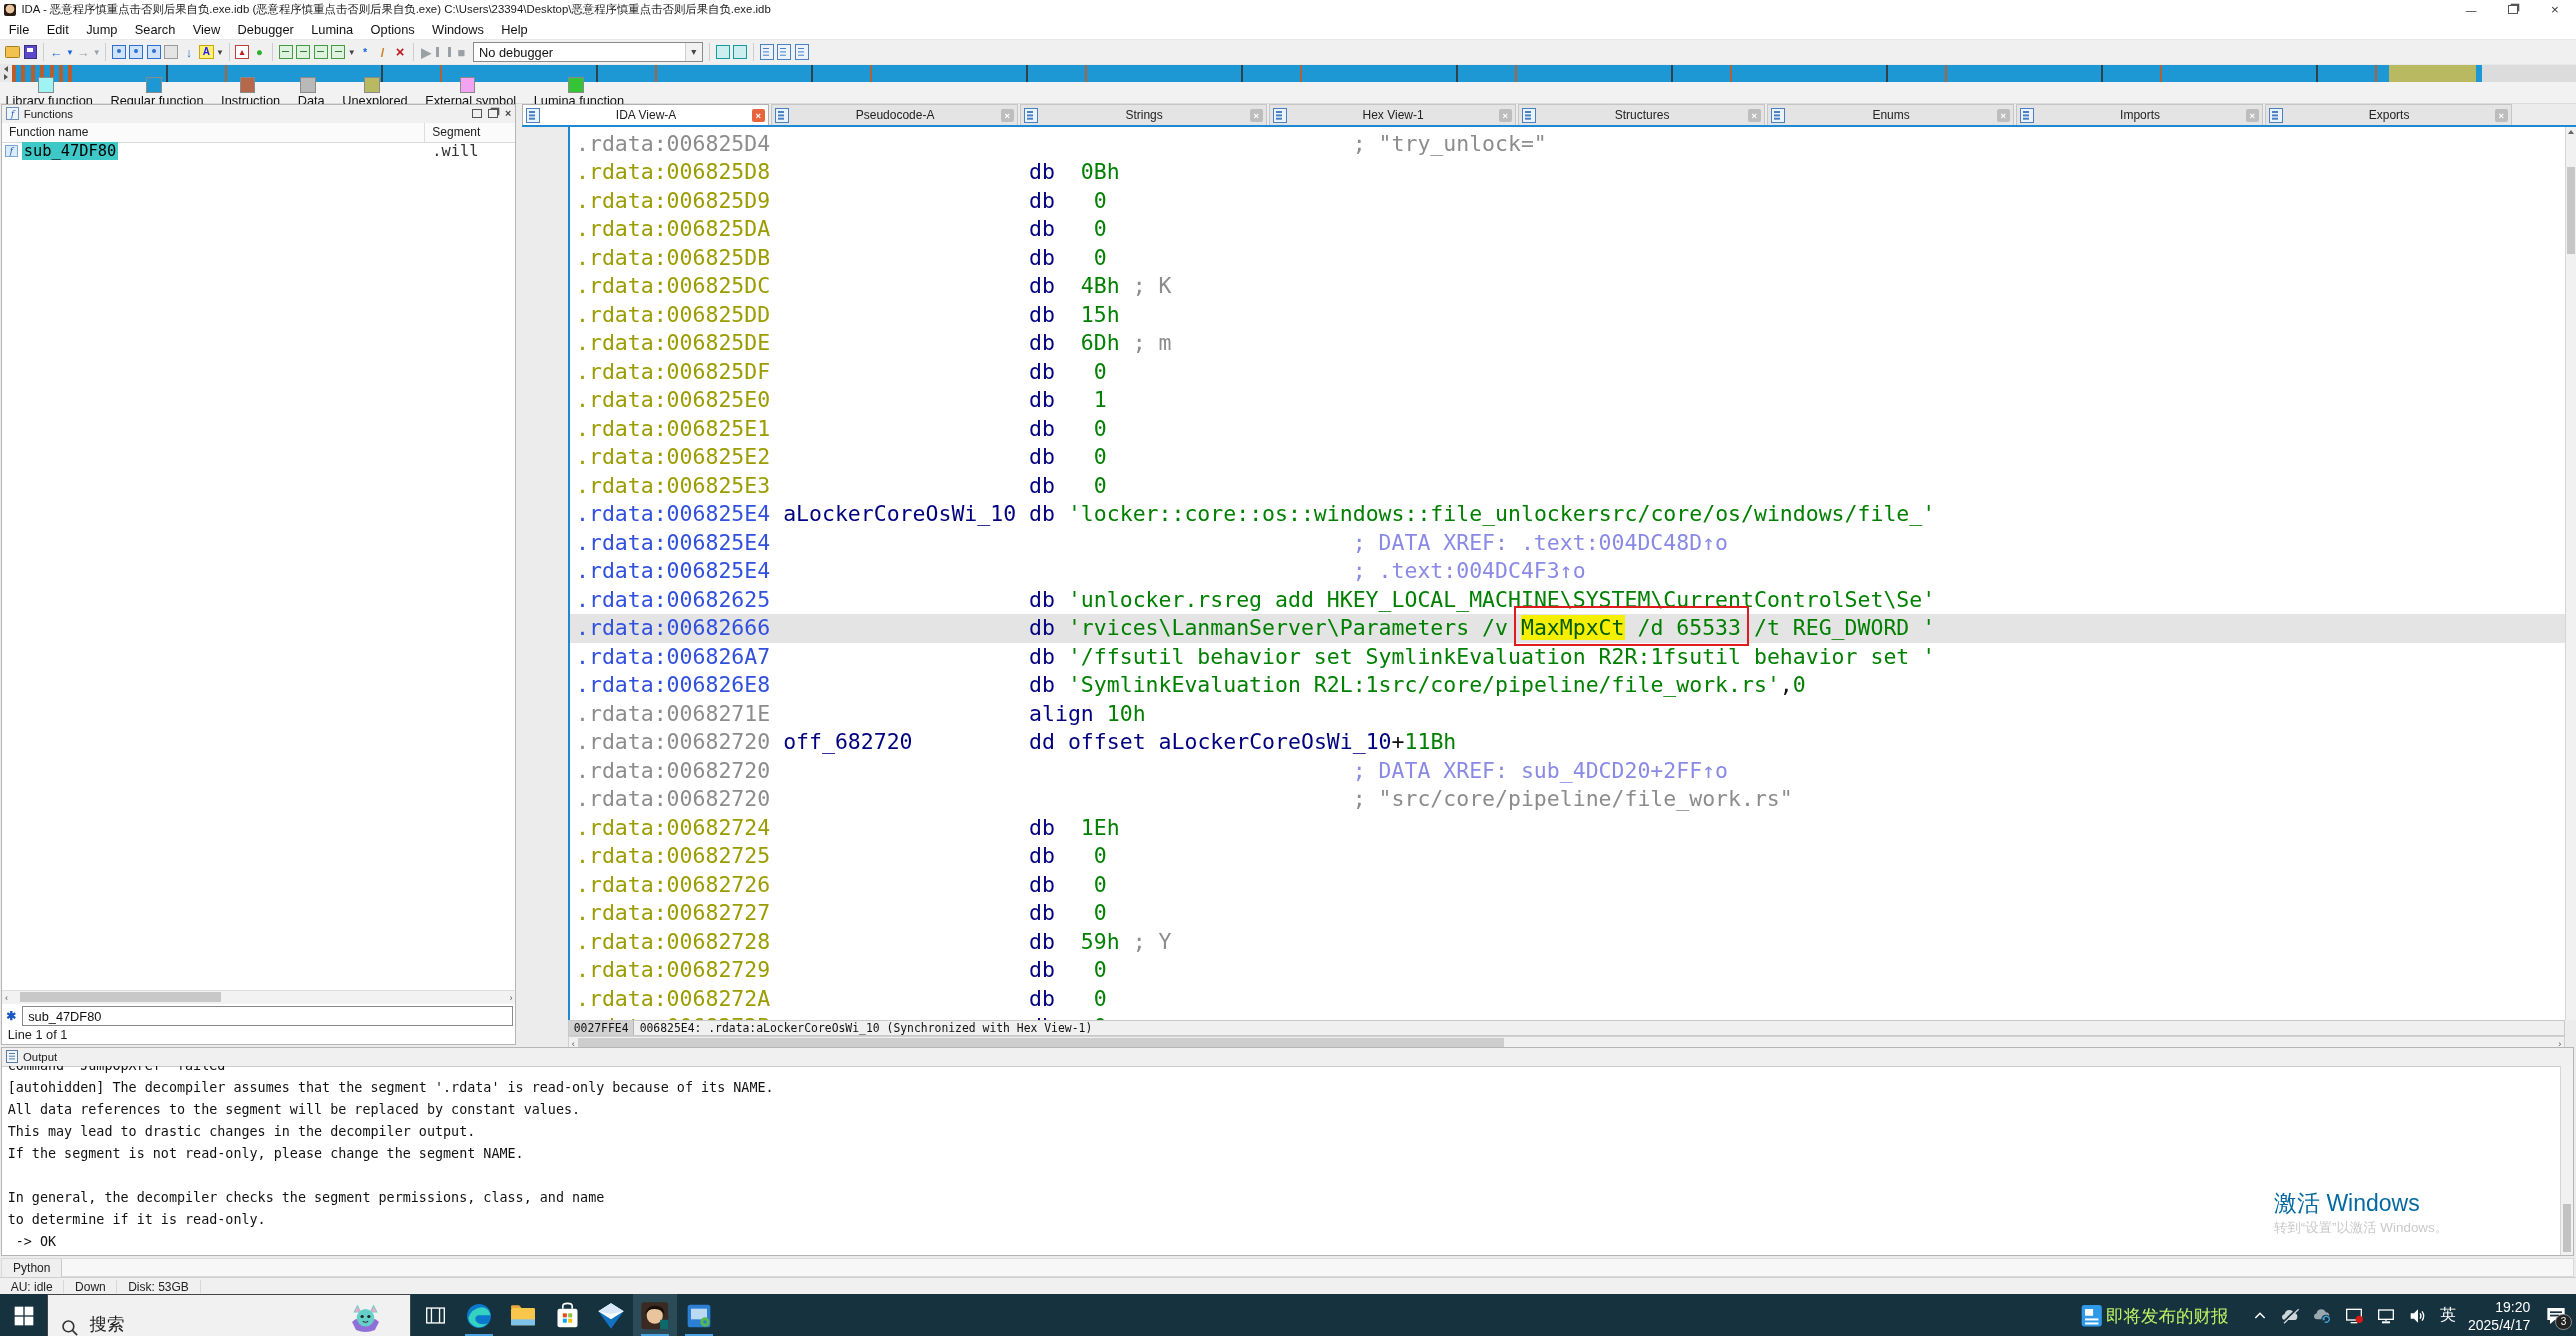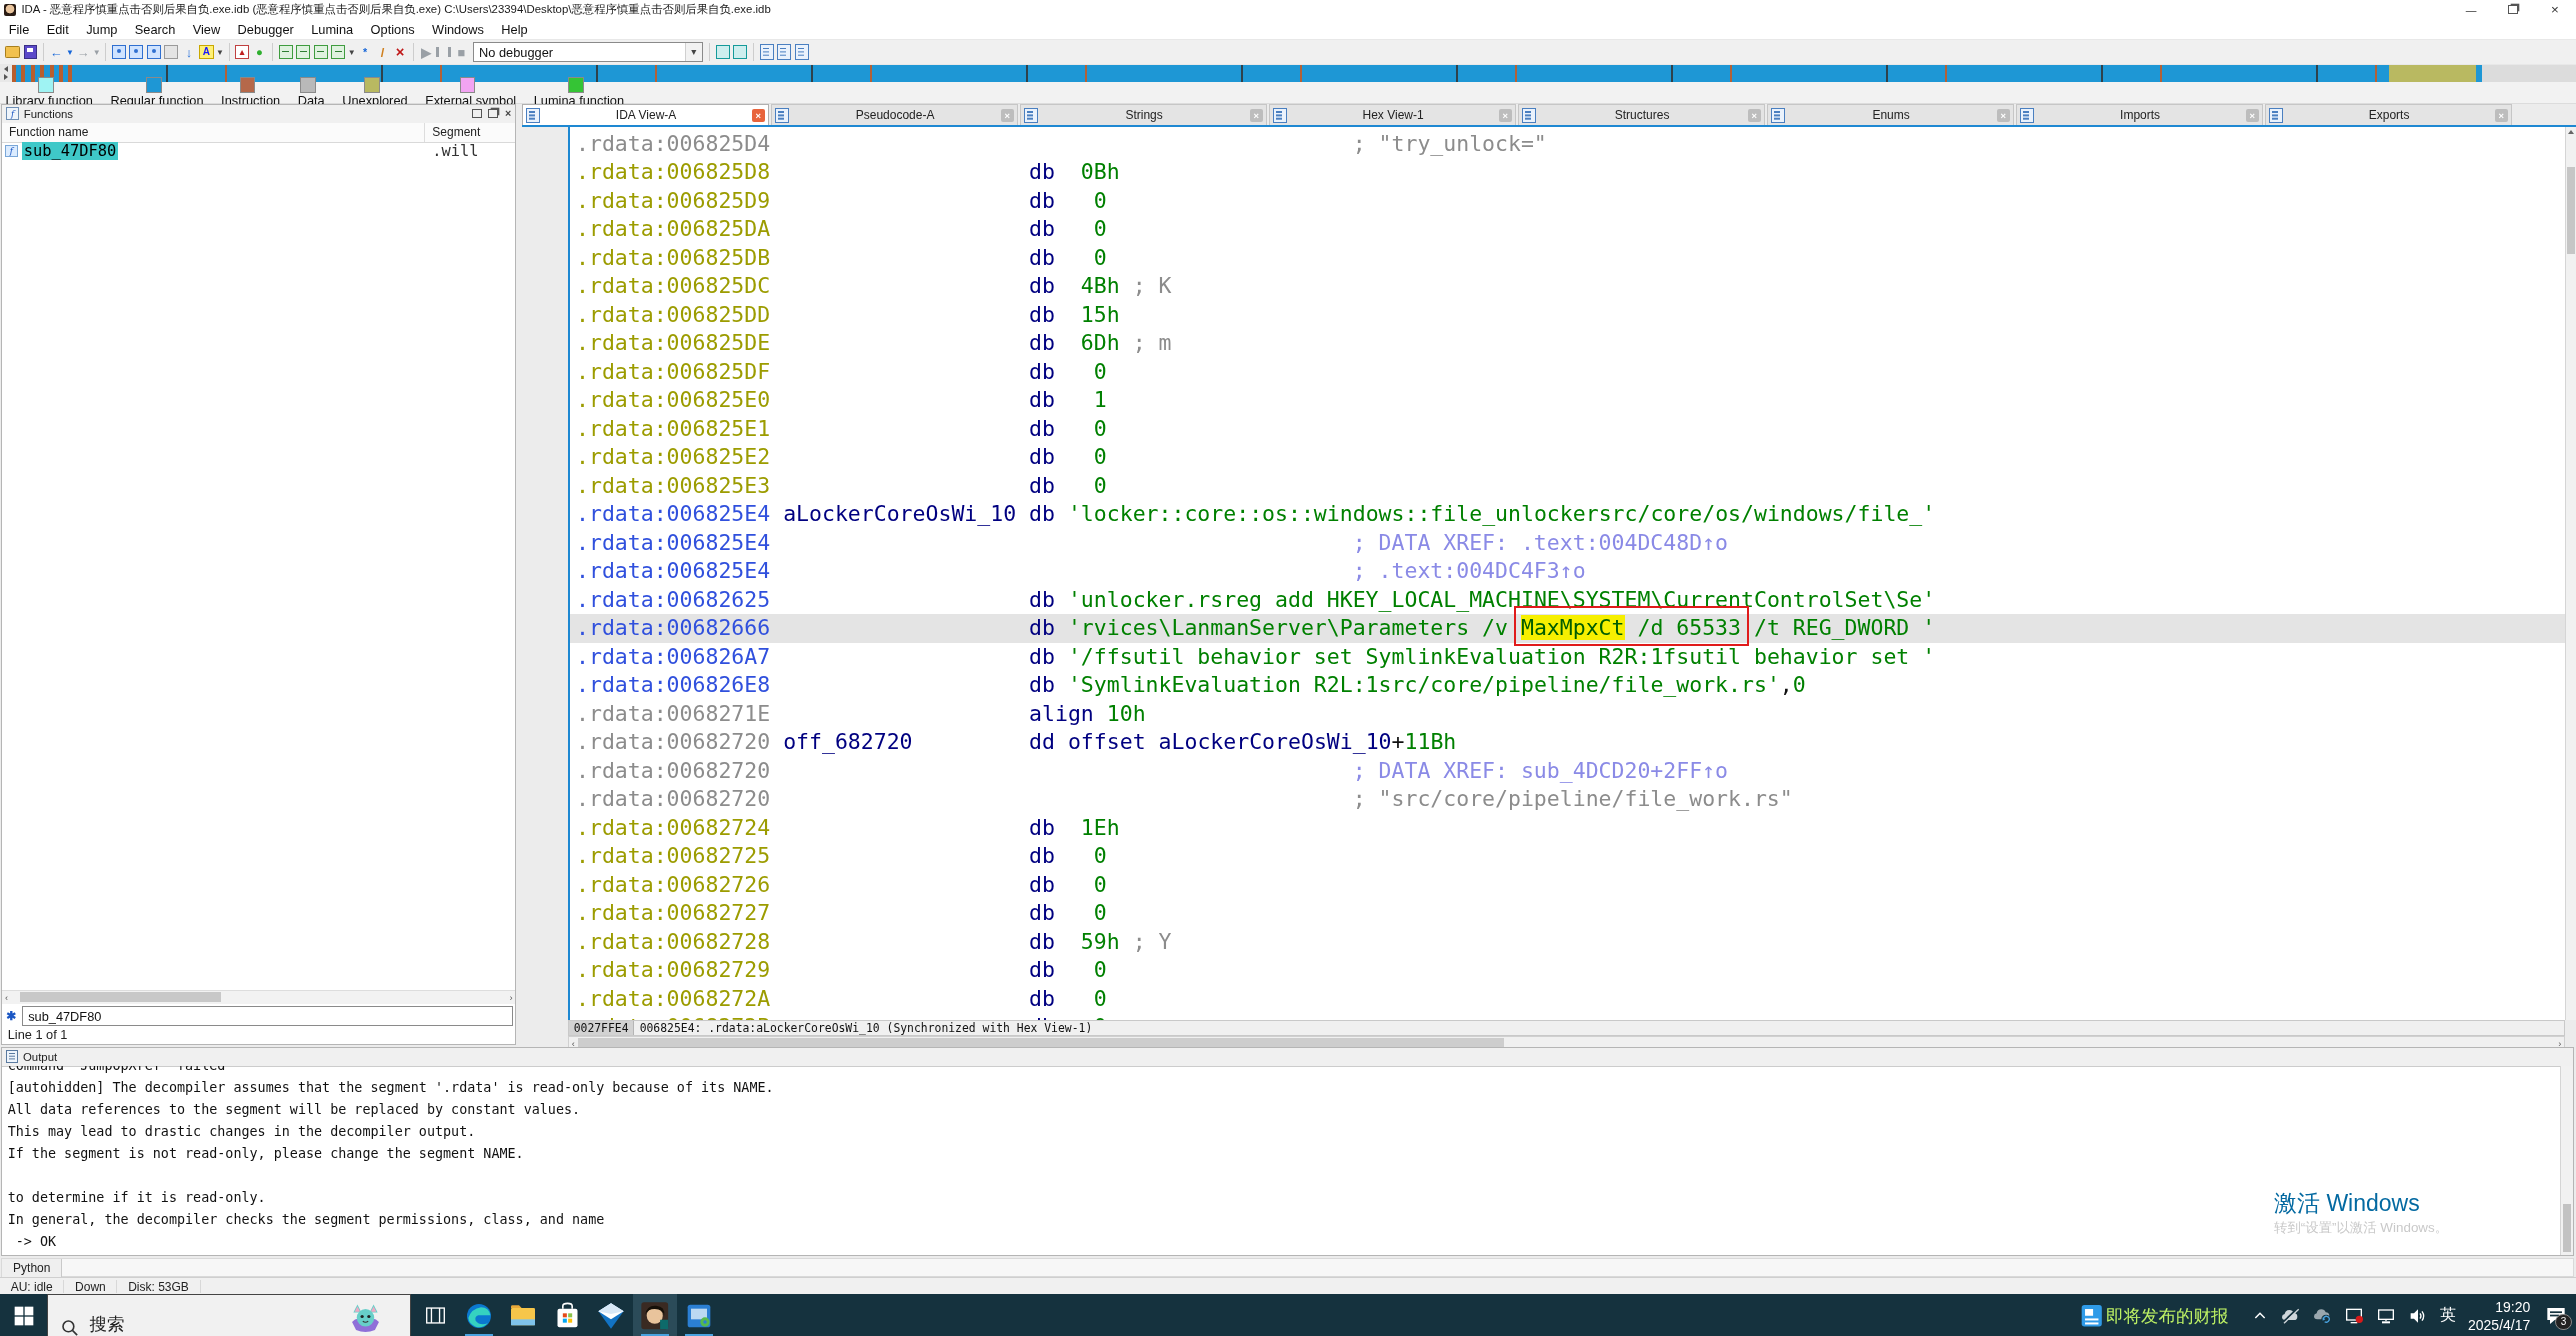--- a/index.html
+++ b/index.html
@@ -414,22 +414,22 @@
       <span class="out-ico"></span>
       <span>Output</span>
     </div>
     <div id="out-content">
         <div class="oline">command "JumpOpXref" failed</div>
         <div class="oline">[autohidden] The decompiler assumes that the segment '.rdata' is read-only because of its NAME.</div>
         <div class="oline">All data references to the segment will be replaced by constant values.</div>
         <div class="oline">This may lead to drastic changes in the decompiler output.</div>
         <div class="oline">If the segment is not read-only, please change the segment NAME.</div>
         <div class="oline"> </div>
+        <div class="oline">In general, the decompiler checks the segment permissions, class, and name</div>
         <div class="oline">to determine if it is read-only.</div>
-        <div class="oline">In general, the decompiler checks the segment permissions, class, and name</div>
         <div class="oline"> -&gt; OK</div>
       </div>
     <div class="outscroll">
       <div class="outthumb"></div>
     </div>
   </div>
 
   <div class="abs wm1">激活 Windows</div>
   <div class="abs wm2">转到“设置”以激活 Windows。</div>
 

